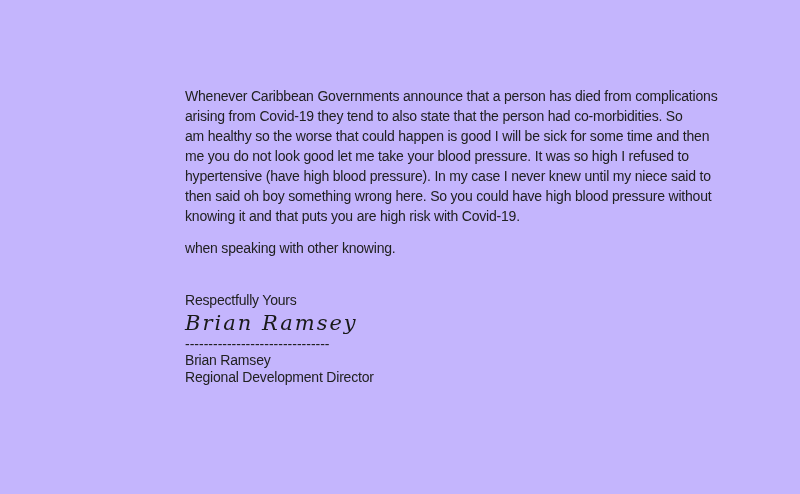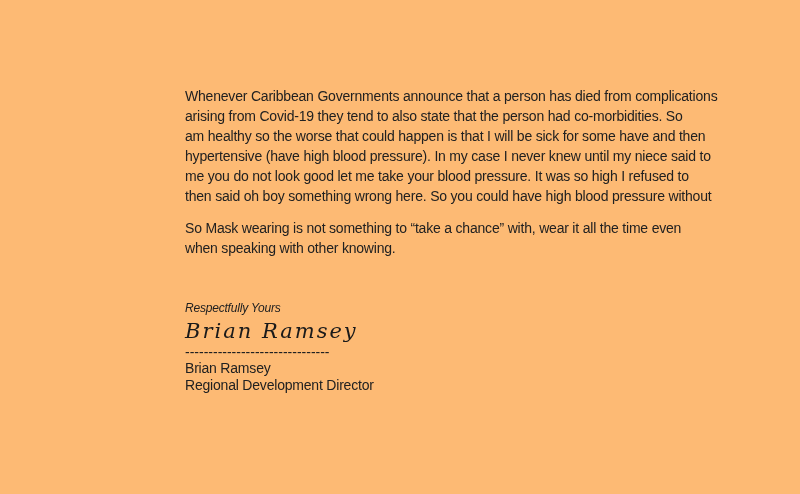--- a/index.html
+++ b/index.html
@@ -7,45 +7,44 @@
     padding: 0;
     width: 800px;
     height: 494px;
     overflow: hidden;
     background: #ffffff;
   }
   .page {
     position: relative;
     width: 800px;
     height: 494px;
-    background: #fdba74;
+    background: #c4b5fd;
     font-family: "Liberation Sans", sans-serif;
     color: #212121;
   }
   .letter {
     position: absolute;
     left: 185px;
     top: 86px;
     width: 545px;
   }
   .paragraph {
     margin: 0 0 12px 0;
   }
   .line {
     font-size: 14px;
     line-height: 20px;
     letter-spacing: -0.2px;
     white-space: nowrap;
   }
   .closing {
-    margin-top: 40px;
-    font-size: 12px;
+    margin-top: 32px;
+    font-size: 14px;
     line-height: 20px;
     letter-spacing: -0.2px;
-    font-style: italic;
   }
   .signature-script {
     font-family: "DejaVu Serif", serif;
     font-style: italic;
     font-size: 21px;
     line-height: 26px;
     letter-spacing: 2px;
     color: #1a1a1a;
   }
   .signature-divider {
@@ -63,28 +62,28 @@
 </style>
 </head>
 <body style="background: rgb(255, 255, 255);">
 
 <div class="page" style="color: rgb(33, 33, 33);">
   <div class="letter">
 
     <div class="paragraph">
       <div class="line">Whenever Caribbean Governments announce that a person has died from complications</div>
       <div class="line">arising from Covid-19 they tend to also state that the person had co-morbidities. So</div>
-      <div class="line">am healthy so the worse that could happen is that I will be sick for some have and then</div>
+      <div class="line">am healthy so the worse that could happen is good I will be sick for some time and then</div>
+      <div class="line">me you do not look good let me take your blood pressure. It was so high I refused to</div>
       <div class="line">hypertensive (have high blood pressure). In my case I never knew until my niece said to</div>
-      <div class="line">me you do not look good let me take your blood pressure. It was so high I refused to</div>
       <div class="line">then said oh boy something wrong here. So you could have high blood pressure without</div>
+      <div class="line">knowing it and that puts you are high risk with Covid-19.</div>
     </div>
 
     <div class="paragraph">
-      <div class="line">So Mask wearing is not something to “take a chance” with, wear it all the time even</div>
       <div class="line">when speaking with other knowing.</div>
     </div>
 
     <div class="closing">Respectfully Yours</div>
 
     <div class="signature-script">Brian Ramsey</div>
 
     <div class="signature-divider">-------------------------------</div>
 
     <div class="signer-name">Brian Ramsey</div>

